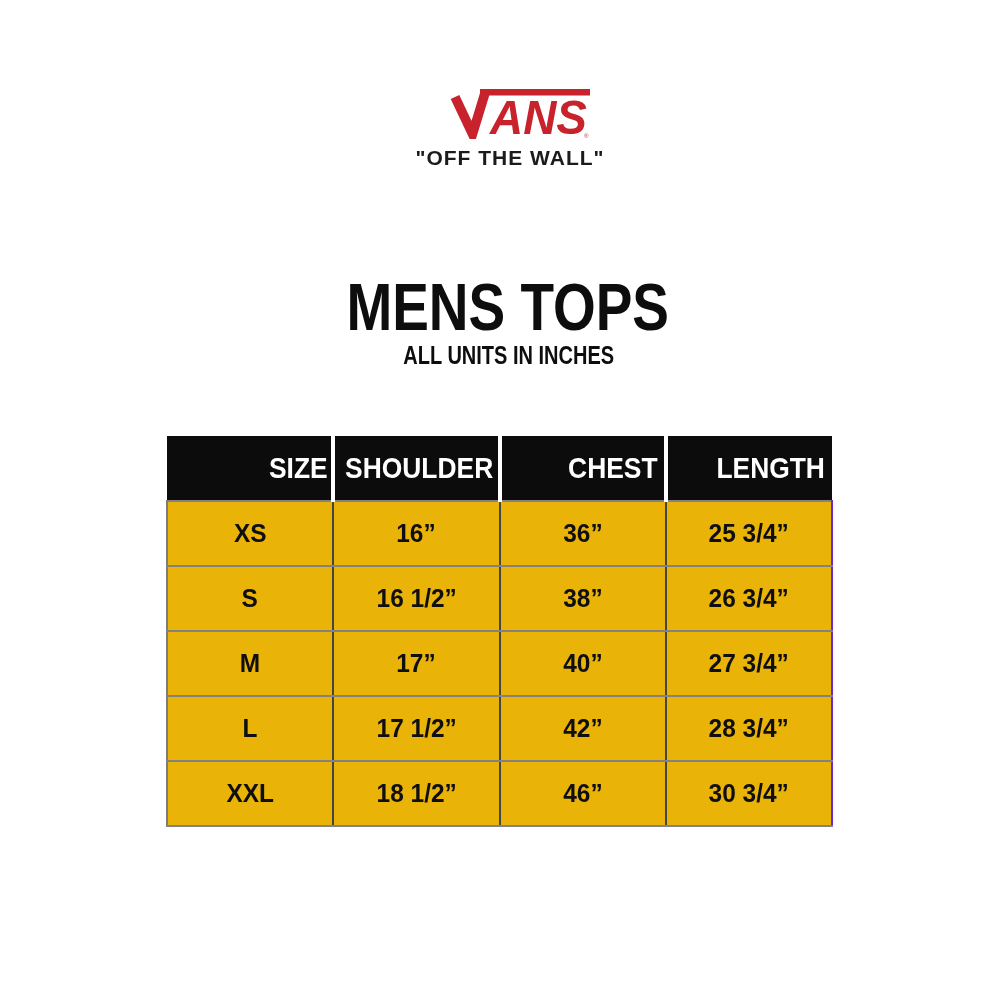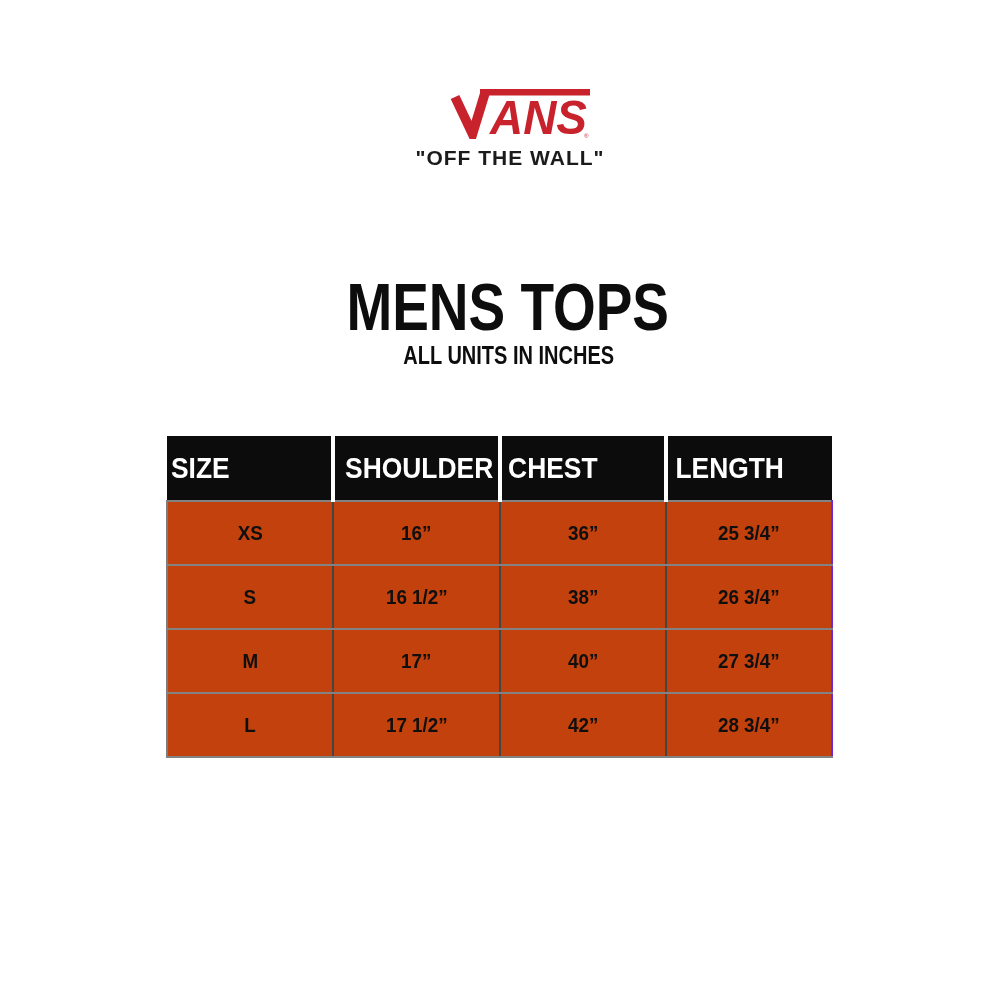--- a/index.html
+++ b/index.html
@@ -16,24 +16,24 @@
   .title span { display: inline-block; font-size: 67px; font-weight: bold; letter-spacing: 0px;
                 transform: scaleX(0.82); transform-origin: center; color: #0d0d0d; }
   .subtitle { position: absolute; top: 341px; left: 9px; width: 1000px; text-align: center; white-space: nowrap; }
   .subtitle span { display: inline-block; font-size: 25px; font-weight: bold;
                    transform: scaleX(0.8); transform-origin: center; color: #0d0d0d; }
 
   
   .chart { position: absolute; left: 166px; top: 436px; width: 667px; }
   table { width: 100%; border-collapse: collapse; table-layout: fixed; }
   th { background: #0c0c0c; color: #ffffff; height: 65px; font-size: 30px; font-weight: bold;
-       text-align: left; vertical-align: middle; padding: 0; }
+       text-align: right; vertical-align: middle; padding: 0; }
   th:not(:last-child) { border-right: 4px solid #ffffff; }
   th .cnd { display: inline-block; transform: scaleX(0.88); transform-origin: center; white-space: nowrap; }
-  td { background: #c2410c; height: 64px; font-size: 20px; font-weight: bold; color: #0f0f0f;
+  td { background: #eab308; height: 64px; font-size: 26px; font-weight: bold; color: #0f0f0f;
        text-align: center; vertical-align: middle; padding: 16px;
        border-top: 2px solid #828282; border-bottom: 2px solid #828282; }
   td:not(:last-child) { border-right: 2px solid #454545; }
   tbody td:first-child { border-left: 2px solid #7c7c7c; }
   tbody td:last-child { border-right: 2px solid #6d28d9; }
   td .tnum { display: inline-block; transform: scaleX(0.94); transform-origin: center; white-space: nowrap; }
 </style>
 </head>
 <body>
 
@@ -83,15 +83,21 @@
         <td><span class="tnum">17”</span></td>
         <td><span class="tnum">40”</span></td>
         <td><span class="tnum">27 3/4”</span></td>
       </tr>
       <tr>
         <td><span class="tnum">L</span></td>
         <td><span class="tnum">17 1/2”</span></td>
         <td><span class="tnum">42”</span></td>
         <td><span class="tnum">28 3/4”</span></td>
       </tr>
+      <tr>
+        <td><span class="tnum">XXL</span></td>
+        <td><span class="tnum">18 1/2”</span></td>
+        <td><span class="tnum">46”</span></td>
+        <td><span class="tnum">30 3/4”</span></td>
+      </tr>
     </tbody>
   </table>
 </div>
 
 </body></html>

